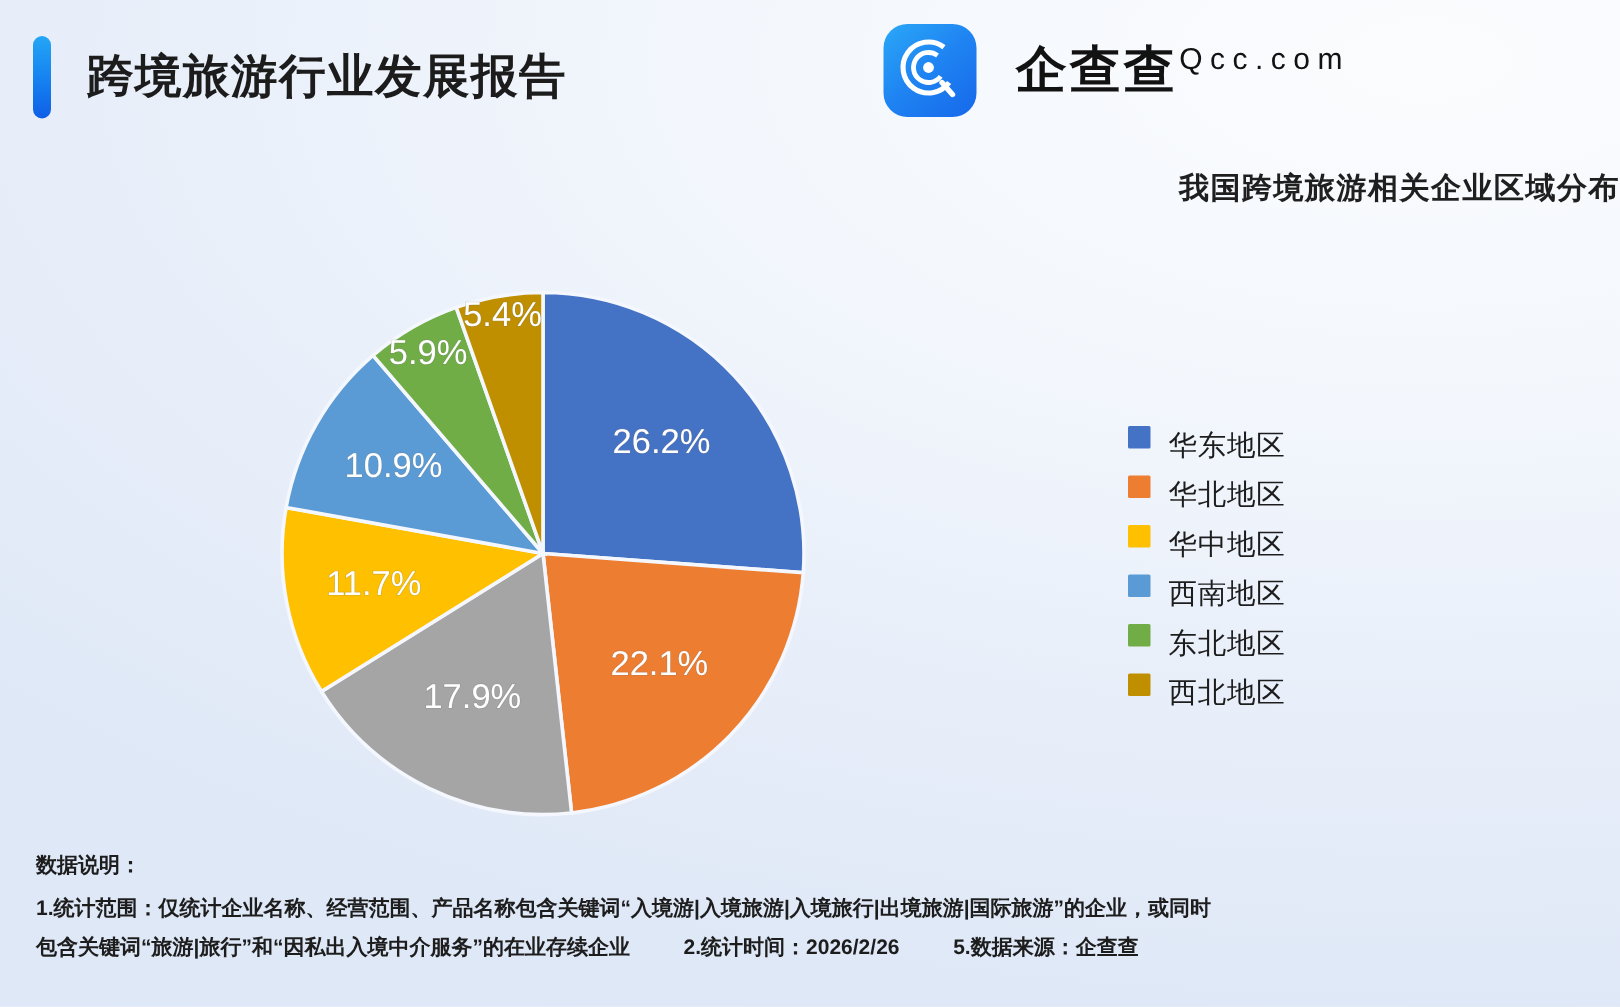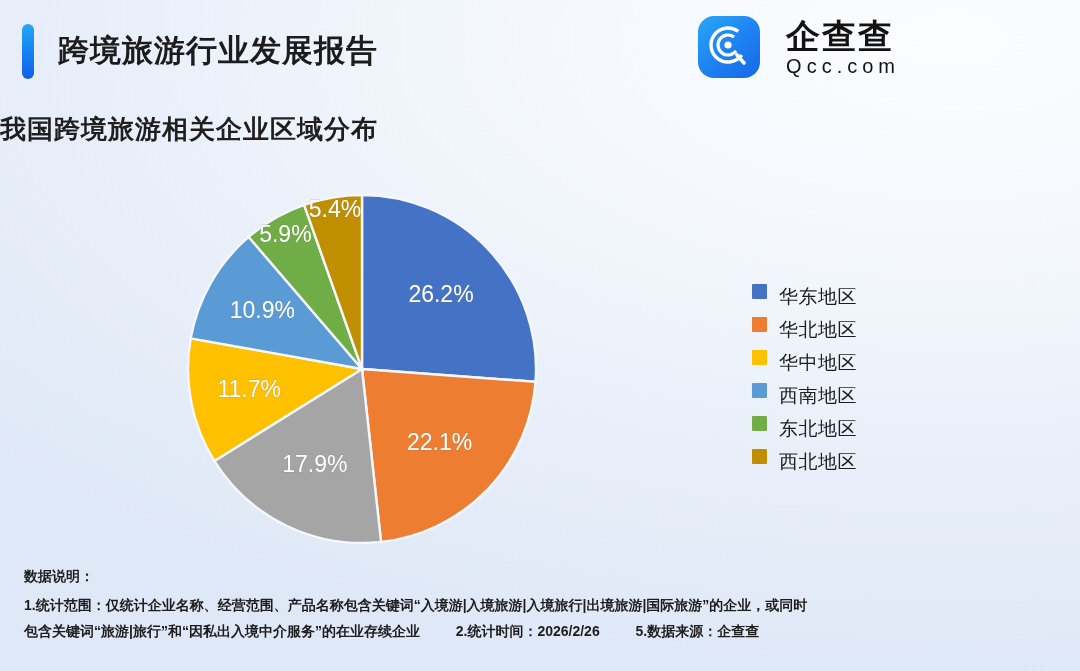--- a/index.html
+++ b/index.html
@@ -59,21 +59,21 @@
   #logo-mark {
     width: 62px; height: 62px;
     border-radius: 16px;
     background: linear-gradient(140deg, #2aa8f7 0%, #1f84f2 48%, #1668ea 100%);
     display: flex;
     align-items: center;
     justify-content: center;
   }
   #logo-text-block {
     display: flex;
-    flex-direction: column;
+    flex-direction: row;
     justify-content: center;
     gap: 1px;
     margin-left: 12px;
   }
   #logo-cn {
     font-size: 34px;
     font-weight: bold;
     color: #121212;
     letter-spacing: 2px;
     line-height: 36px;
@@ -84,22 +84,22 @@
     color: #121212;
     letter-spacing: 5px;
     line-height: 22px;
   }
 
   
   #chart-title {
     position: absolute;
     left: 0; top: 112px;
     width: 1080px;
-    text-align: left;
-    font-size: 26px;
+    text-align: right;
+    font-size: 20px;
     font-weight: bold;
     color: #1f1f1f;
     letter-spacing: 1px;
   }
 
   
   #pie-wrap {
     position: absolute;
     left: 186px; top: 193px;
     width: 352px; height: 352px;

